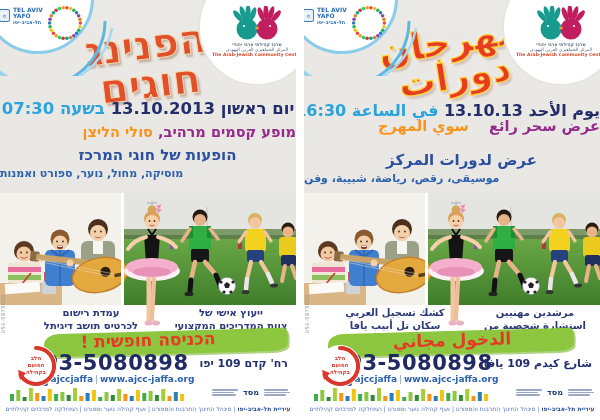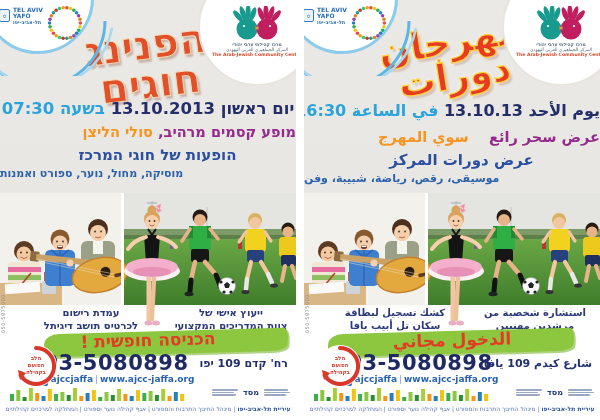--- a/index.html
+++ b/index.html
@@ -39,21 +39,21 @@
                text-shadow:0 0 4px #fff,2px 3px 2px rgba(120,40,20,.25);transform:rotate(-9deg);top:24px;}
 
   .dateline{position:absolute;left:0;right:0;top:99px;text-align:center;font-weight:bold;
             font-size:16.5px;direction:rtl;z-index:2;white-space:nowrap;}
   .date-main{color:#232d69;} .date-time{color:#2ba3dc;}
   .p-ar .dateline{top:101px;font-size:16px;}
 
   .magicline{position:absolute;left:0;right:0;top:124px;text-align:right;font-weight:bold;
              font-size:14.5px;direction:rtl;z-index:2;white-space:nowrap;}
   .magic-purple{color:#942a8c;} .magic-orange{color:#f7941e;}
-  .p-ar .magicline{top:129px;margin-left:36px;}
+  .p-ar .magicline{top:118px;margin-left:36px;}
   .showsline{position:absolute;left:0;right:0;top:146px;text-align:center;font-weight:bold;
              font-size:15px;color:#2b4fa0;direction:rtl;z-index:2;padding-left:19px;}
   .p-ar .showsline{top:151px;}
   .listline{position:absolute;left:0;right:0;top:167px;text-align:left;font-weight:bold;
             font-size:11px;color:#2b62ad;direction:rtl;z-index:2;}
   .p-ar .listline{top:172px;}
 
   
   .photo{position:absolute;left:0;top:193px;width:296px;height:140px;z-index:2;pointer-events:none;}
 
@@ -494,36 +494,36 @@
     <div class="dateline">
       <span class="date-main">يوم الأحد 13.10.13</span>
       <span> </span>
       <span class="date-time">في الساعة 16:30</span>
     </div>
     <div class="magicline">
       <span class="magic-purple">عرض سحر رائع</span>
       <span>&nbsp;&nbsp;</span>
       <span class="magic-orange">سوي المهرج</span>
     </div>
-    <div class="showsline">عرض دورات المركز</div>
+    <div class="showsline">عرض لدورات المركز</div>
     <div class="listline">موسيقى، رقص، رياضة، شبيبة، وفن</div>
 
     <svg class="photo" viewBox="0 0 296 140">
         <use href="#kidsphoto"></use>
       </svg>
     <div class="side-credit">050-5875000</div>
 
     <div class="info-left">
-      <div>كشك تسجيل لبطاقة</div>
+      <div>كشك تسجيل العربي</div>
       <div>سكان تل أبيب يافا</div>
       <div>(الديجتل)</div>
     </div>
     <div class="info-right">
+      <div>مرشدين مهنيين</div>
       <div>استشارة شخصية من</div>
-      <div>مرشدين مهنيين</div>
     </div>
 
     <div class="free-banner"></div>
     <div class="free-text">الدخول مجاني</div>
 
     <div class="phone">03-5080898</div>
     <div class="address">شارع كيدم 109 يافا</div>
     <div class="fb-row">
       <span class="fb-icon">f</span><span>ajccjaffa</span><span class="fb-sep">|</span><span>www.ajcc-jaffa.org</span>
     </div>

